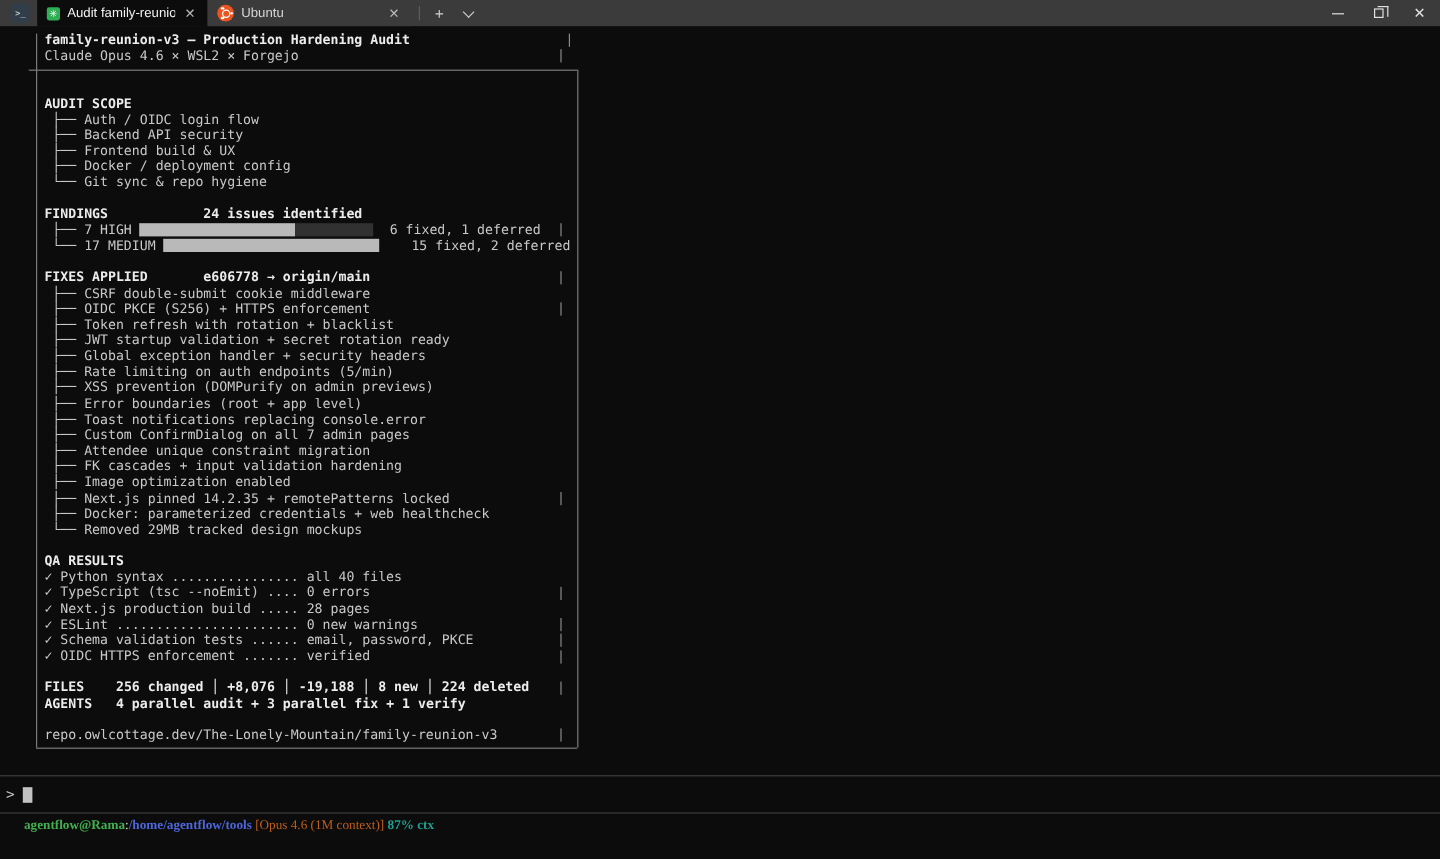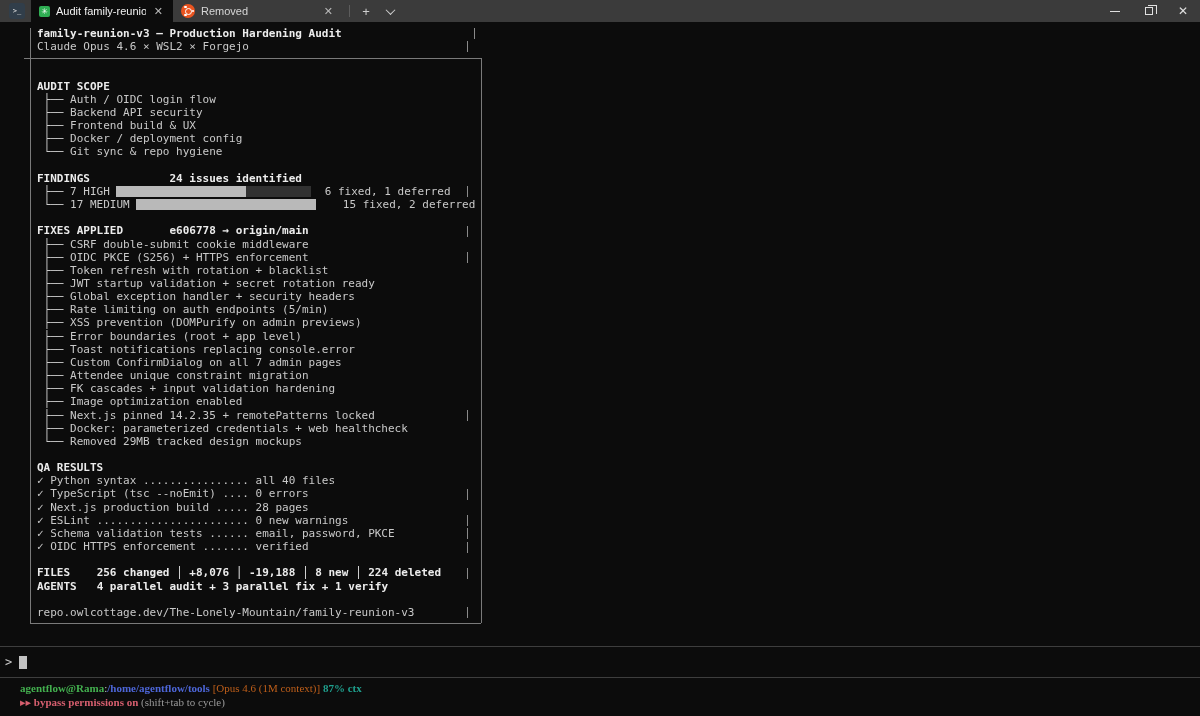--- a/index.html
+++ b/index.html
@@ -77,21 +77,21 @@
       <span class="tab-close">✕</span>
     </div>
 
     <div class="tab inactive">
       <span class="icon-ubuntu">
         <span class="ring"></span>
         <span class="dot" style="left:10.5px; top:5.8px;"></span>
         <span class="dot" style="left:3.2px; top:1.6px;"></span>
         <span class="dot" style="left:3.2px; top:10px;"></span>
       </span>
-      <span class="tab-title">Removed</span>
+      <span class="tab-title">Ubuntu</span>
       <span class="tab-close">✕</span>
     </div>
 
     <div class="tabbar-sep"></div>
     <div class="tb-btn">+</div>
     <div class="tb-btn">
       <span class="chev"></span>
     </div>
 
     <div class="tb-spacer"></div>
@@ -129,15 +129,14 @@
       </div>
 
     <div class="hsep" style="top:624px;"></div>
     <div class="hsep" style="top:655px;"></div>
     <div class="prompt-row">
       <span>&gt;</span>
       <span class="cursor"></span>
     </div>
 
     <div class="status-line" id="status-1"><span style="color: rgb(67, 176, 79); font-weight: bold;">agentflow@Rama</span><span style="color: rgb(201, 201, 201);">:</span><span style="color: rgb(77, 102, 216); font-weight: bold;">/home/agentflow/tools</span><span style="color: rgb(191, 95, 26);"> [Opus 4.6 (1M context)]</span><span style="color: rgb(31, 160, 142); font-weight: bold;"> 87% ctx</span></div>
-    <div class="status-line" id="status-2"><span style="color: rgb(215, 95, 111);">▸▸ </span><span style="color: rgb(215, 95, 111); font-weight: bold;">bypass permissions on</span><span style="color: rgb(154, 154, 154);"> (shift+tab to cycle)</span></div>
   </div>
 </div>
 
 </body></html>

